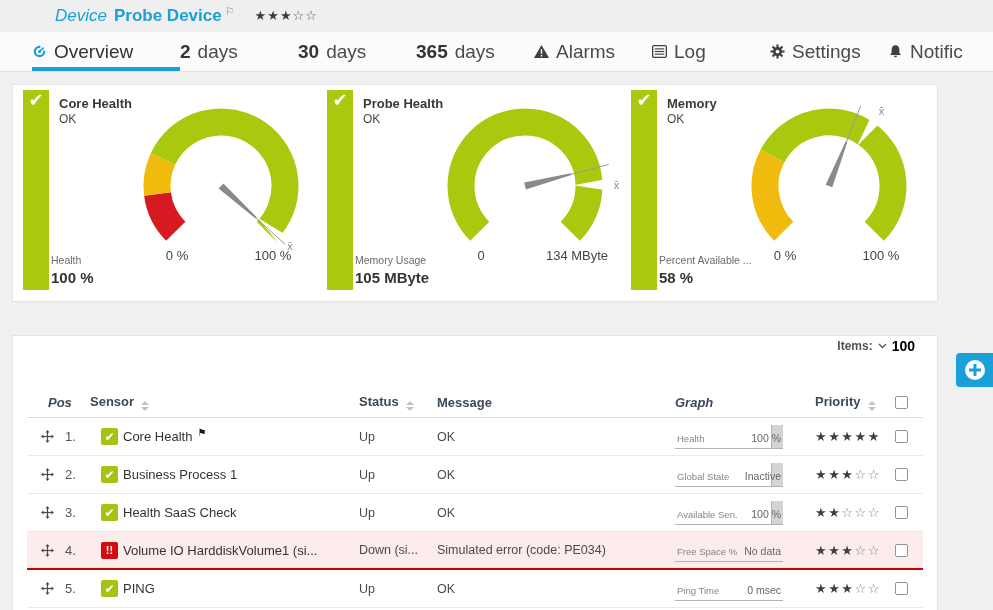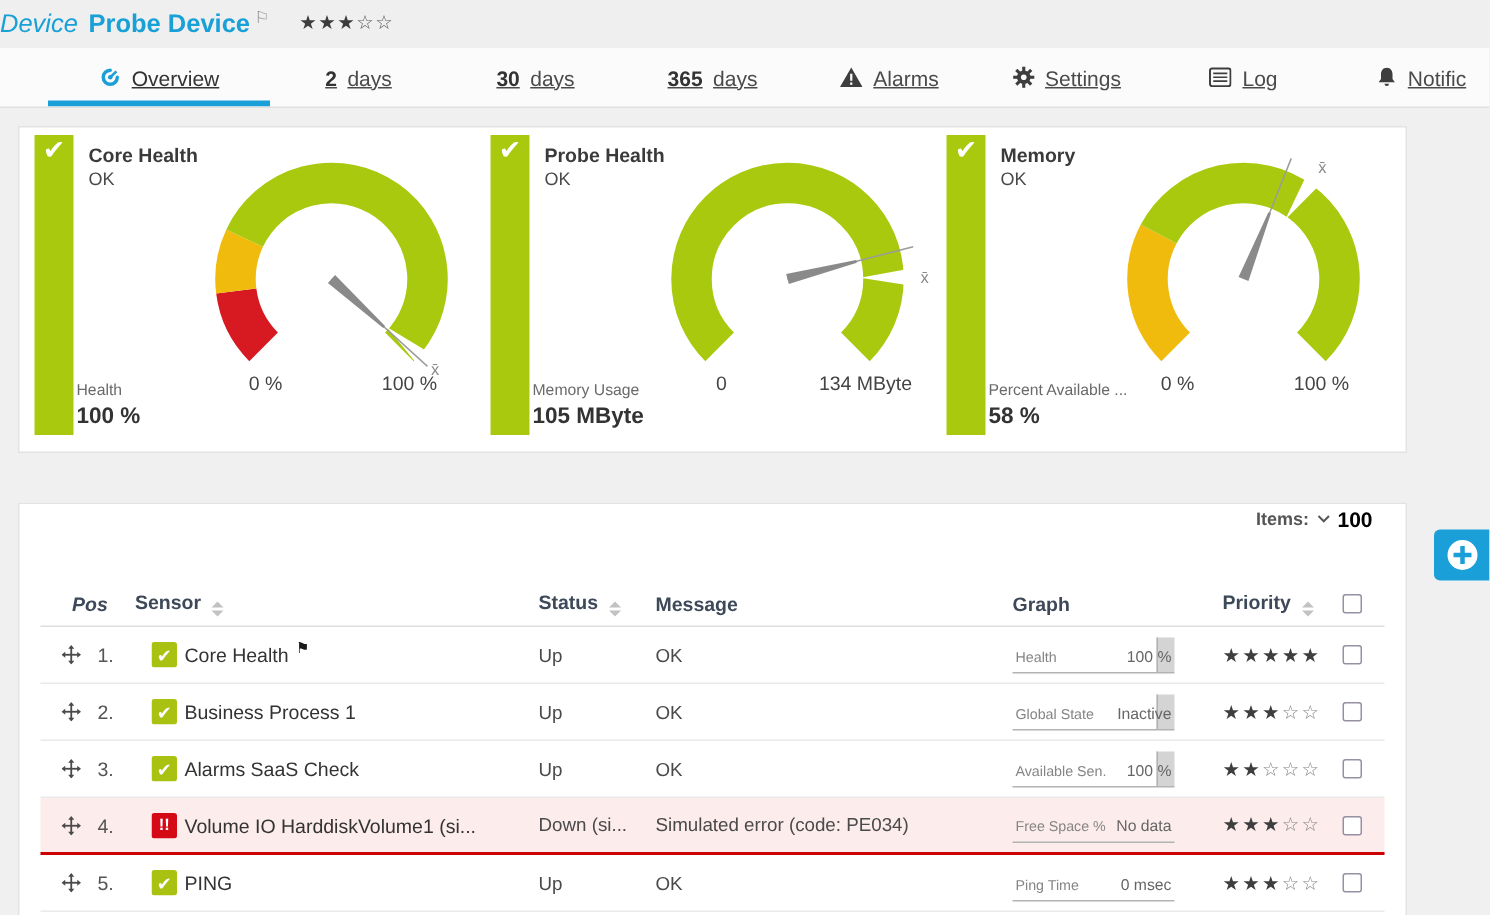--- a/index.html
+++ b/index.html
@@ -4,31 +4,31 @@
 <style>
   * { box-sizing: border-box; }
   html,body { margin:0; padding:0; }
   body {
     width:993px; height:610px; overflow:hidden; position:relative;
     background:#f0f0f0;
     font-family:"Liberation Sans","DejaVu Sans",sans-serif;
     -webkit-font-smoothing:antialiased;
   }
   
-  .titlebar { height:32px; background:#efefef; display:flex; align-items:center; }
+  .titlebar { height:32px; background:#efefef; display:flex; align-items:center; padding-left:55px; }
   .crumb { color:#18a0d7; font-style:italic; font-size:17px; margin-right:7px; }
   .title { color:#18a0d7; font-weight:bold; font-size:17px; }
   .flag-outline { color:#8f8f8f; font-size:11px; margin:-10px 4px 0 3px; }
   .rating { margin-left:16px; font-size:13px; letter-spacing:1px; margin-top:-2px; }
   .rating .st-f { color:#3c3c3c; } .rating .st-e { color:#5a5a5a; }
   
   .tabbar { height:40px; background:#fbfbfb; border-bottom:1px solid #e0e0e0;
     display:flex; align-items:stretch; padding-left:32px; overflow:hidden; white-space:nowrap; }
   .tab { position:relative; flex:none; width:118px; display:flex; align-items:center;
-    justify-content:center; gap:7px; font-size:14px; color:#4a4a4a; cursor:default;text-decoration:underline; }
+    justify-content:flex-start; gap:7px; font-size:19px; color:#4a4a4a; cursor:default; }
   .tab.active { width:148px; color:#333; }
   .tab.active::after { content:""; position:absolute; left:0; right:0; bottom:0; height:4px; background:#1b9fd9; }
   .tab .num { font-weight:bold; color:#333; }
   .ticon svg { width:15px; height:15px; display:block; }
   
   .card { position:absolute; left:12px; width:926px; background:#fff; border:1px solid #e3e3e3; }
   .gauges { top:84px; height:218px; display:flex; padding:5px 0 0 8px; }
   .gauge-block { position:relative; width:304px; height:204px; }
   .gbar { position:absolute; left:2px; top:0; width:26px; height:200px; background:#a9c90f;
     display:flex; justify-content:center; align-items:flex-start; }
@@ -44,21 +44,21 @@
   .items-ctl { position:absolute; top:2px; right:22px; display:flex; align-items:center; gap:5px;
     font-size:12px; color:#555; cursor:default;font-weight:bold; }
   .items-ctl .icount { font-size:14px; color:#000000; }
   .thead, .trow { display:grid; grid-template-columns:14px 24px 36px 246px 80px 228px 150px 90px 32px; align-items:center; }
   .thead { height:30px; margin-top:52px; border-bottom:1px solid #dedede;
     font-size:13px; font-weight:bold; color:#3d4859; }
   .h-pos { grid-column:2/4; padding-left:7px;font-style:italic; }
   .h-sensor { grid-column:4; margin-left:-11px; }
   .h-status { grid-column:5; padding-left:12px; }
   .h-msg { grid-column:6; padding-left:10px; }
-  .h-graph { grid-column:7; padding-left:20px; }
+  .h-graph { grid-column:7; padding-left:20px;font-style:italic; }
   .h-prio { grid-column:8; padding-left:10px; }
   .h-check { grid-column:9; }
   .sort { display:inline-flex; flex-direction:column; gap:2px; margin-left:7px; vertical-align:1px; }
   .tri-u { width:0; height:0; border-left:4px solid transparent; border-right:4px solid transparent; border-bottom:4px solid #c2c2c2; }
   .tri-d { width:0; height:0; border-left:4px solid transparent; border-right:4px solid transparent; border-top:4px solid #c2c2c2; }
   .tri-dark { border-top-color:#4a5568; border-left-width:5px; border-right-width:5px; border-top-width:5px; margin-left:7px; display:inline-block; width:0; height:0; border-left-style:solid; border-right-style:solid; border-left-color:transparent; border-right-color:transparent; vertical-align:1px; }
   .trow { height:38px; border-bottom:1px solid #eaeaea; font-size:12.5px; color:#4a4a4a; }
   .trow.down { background:#fdecec; border-bottom:2px solid #cc0000; }
   .c-move { grid-column:2; } .c-move svg { display:block; }
   .c-pos { grid-column:3; font-size:13px; color:#555; }
@@ -125,45 +125,45 @@
         <svg viewBox="0 0 16 14">
           <path d="M8 0L16 14H0z" fill="#3e3e3e"></path>
           <rect x="7.2" y="4.5" width="1.6" height="5" fill="#fbfbfb"></rect>
           <rect x="7.2" y="10.7" width="1.6" height="1.7" fill="#fbfbfb"></rect>
         </svg>
       </span>
       <span class="tlabel">Alarms</span>
     </div>
     <div class="tab">
       <span class="ticon">
+        <svg viewBox="0 0 16 14">
+          <rect x="0.7" y="0.7" width="14.6" height="12.6" rx="1.5" fill="none" stroke="#3e3e3e" stroke-width="1.4"></rect>
+          <g stroke="#3e3e3e" stroke-width="1.2">
+            <line x1="3" y1="4.2" x2="13" y2="4.2"></line>
+            <line x1="3" y1="7" x2="13" y2="7"></line>
+            <line x1="3" y1="9.8" x2="13" y2="9.8"></line>
+          </g>
+        </svg>
+      </span>
+      <span class="tlabel">Log</span>
+    </div>
+    <div class="tab">
+      <span class="ticon">
         <svg viewBox="0 0 16 16">
           <g fill="#3e3e3e">
             <rect x="6.9" y="0.5" width="2.2" height="15"></rect>
             <rect x="6.9" y="0.5" width="2.2" height="15" transform="rotate(45 8 8)"></rect>
             <rect x="6.9" y="0.5" width="2.2" height="15" transform="rotate(90 8 8)"></rect>
             <rect x="6.9" y="0.5" width="2.2" height="15" transform="rotate(135 8 8)"></rect>
             <circle cx="8" cy="8" r="4.8"></circle>
           </g>
           <circle cx="8" cy="8" r="2" fill="#fbfbfb"></circle>
         </svg>
       </span>
       <span class="tlabel">Settings</span>
-    </div>
-    <div class="tab">
-      <span class="ticon">
-        <svg viewBox="0 0 16 14">
-          <rect x="0.7" y="0.7" width="14.6" height="12.6" rx="1.5" fill="none" stroke="#3e3e3e" stroke-width="1.4"></rect>
-          <g stroke="#3e3e3e" stroke-width="1.2">
-            <line x1="3" y1="4.2" x2="13" y2="4.2"></line>
-            <line x1="3" y1="7" x2="13" y2="7"></line>
-            <line x1="3" y1="9.8" x2="13" y2="9.8"></line>
-          </g>
-        </svg>
-      </span>
-      <span class="tlabel">Log</span>
     </div>
     <div class="tab">
       <span class="ticon">
         <svg viewBox="0 0 16 16">
           <path d="M8 1.3c-2.7 0-4.1 2.1-4.1 4.6v3.3L2.2 11.6h11.6L12.1 9.2V5.9c0-2.5-1.4-4.6-4.1-4.6z" fill="#3e3e3e"></path>
           <path d="M6.4 12.6a1.6 1.6 0 0 0 3.2 0z" fill="#3e3e3e"></path>
         </svg>
       </span>
       <span class="tlabel">Notific</span>
     </div>
@@ -341,21 +341,21 @@
               <path d="M0 7l2.7-2.2v4.4z"></path>
               <path d="M14 7l-2.7-2.2v4.4z"></path>
               <rect x="6.35" y="2" width="1.3" height="10"></rect>
               <rect x="2" y="6.35" width="10" height="1.3"></rect>
             </g>
           </svg>
         </div>
         <div class="c-pos">3.</div>
         <div class="c-sensor">
           <span class="sicon">✔</span>
-          <span class="sname">Alarms SaaS Check</span>
+          <span class="sname">Health SaaS Check</span>
         </div>
         <div class="c-status">Up</div>
         <div class="c-msg">OK</div>
         <div class="c-graph">
           <div class="gbox">
             <div class="bar"></div>
             <span class="lbl">Available Sen.</span>
             <span class="val">100 %</span>
           </div>
         </div>

